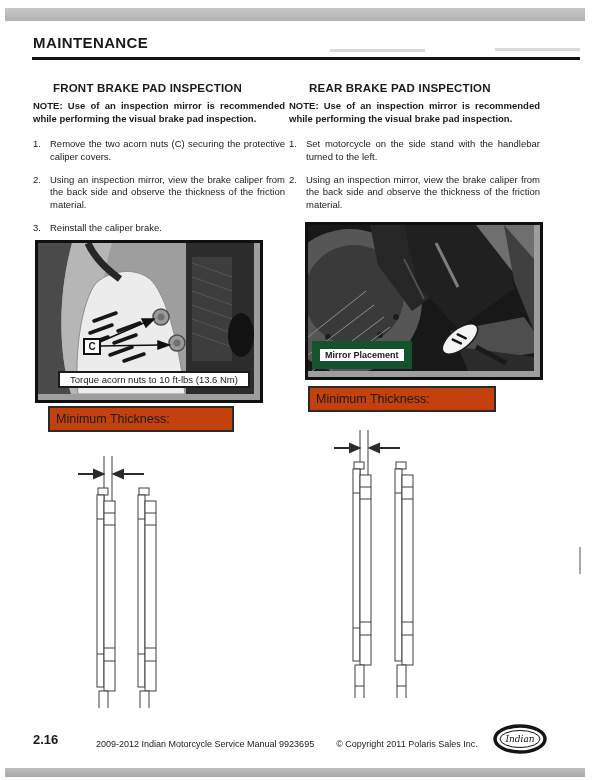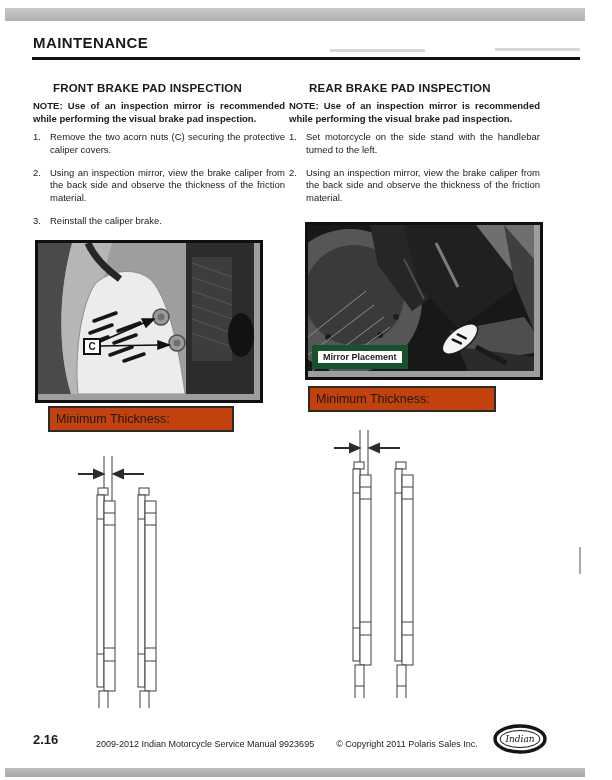--- a/index.html
+++ b/index.html
@@ -18,41 +18,41 @@
 
   
   .page-title{position:absolute;left:33px;top:34px;margin:0;font-size:15px;font-weight:bold;letter-spacing:.4px;text-align:center;}
   .header-rule{position:absolute;left:32px;top:57px;width:548px;height:3px;background:#121212;}
 
   
   .col{position:absolute;top:82px;width:252px;}
   .col.front{left:33px;height:680px;}
   .col.rear{left:289px;width:251px;height:680px;}
   .sec-title{margin:0;font-size:11.5px;font-weight:bold;letter-spacing:.2px;padding-left:20px;}
-  .note{font-weight:bold;font-size:9.5px;line-height:1.32;text-align:justify;margin:6px 0 6px 0;}
+  .note{font-weight:bold;font-size:9.5px;line-height:1.32;text-align:justify;margin:6px 0 13px 0;}
   ol.steps{list-style:none;margin:0;padding:0;}
   li.step{display:flex;margin-bottom:10px;font-size:9.5px;line-height:1.34;}
   li.step .num{width:17px;flex:none;}
   li.step .txt{flex:1;text-align:justify;}
 
   
   .photo{position:absolute;border:3px solid #101010;background:#9e9e9e;}
   .photo svg{position:absolute;left:0;top:0;}
   .front-photo{left:2px;top:158px;width:222px;height:157px;}
   .rear-photo{left:16px;top:140px;width:232px;height:152px;}
   .photo-caption{
     position:absolute;left:20px;top:128px;width:188px;background:#fff;border:2px solid #1b1b1b;
     font-size:9.5px;text-align:center;padding:1px 0;white-space:nowrap;
   }
   .callout-box{
     position:absolute;left:45px;top:95px;width:14px;height:13px;background:#fff;border:2px solid #111;
     font-size:10px;font-weight:bold;display:flex;align-items:center;justify-content:center;
   }
   .photo-label{
-    position:absolute;left:4px;bottom:8px;background:#fff;border:6px solid #14532d;
+    position:absolute;left:4px;bottom:8px;background:#fff;border:8px solid #14532d;
     font-size:9px;font-weight:bold;padding:1px 5px;white-space:nowrap;
   }
 
   
   .minbox{position:absolute;background:#c2410c;border:2px solid #2a2a2a;font-size:12.5px;line-height:1.28;padding:3px 6px;}
   .minbox.front{left:15px;top:324px;width:170px;}
   .minbox.rear{left:19px;top:304px;width:172px;}
 
   
   .pads{position:absolute;}
@@ -140,20 +140,21 @@
         </g>
 
         <g stroke="#101010" stroke-width="1.5" fill="#101010">
           <line x1="62" y1="99" x2="108" y2="79"></line>
           <polygon points="116,76 104,76 108,84"></polygon>
           <line x1="62" y1="103" x2="122" y2="102"></line>
           <polygon points="131,102 120,98 120,106"></polygon>
         </g>
       </svg>
       <div class="callout-box">C</div>
+      <div class="photo-caption">Torque acorn nuts to 10 ft-lbs (13.6 Nm)</div>
     </figure>
 
     <div class="minbox front">
       <div>Minimum Thickness:</div>
     </div>
 
     <svg class="pads front" width="170" height="258" viewBox="0 0 170 258">
       <g stroke="#3f3f3f" stroke-width="1" fill="#ffffff">
 
         <line x1="34" y1="6" x2="34" y2="56"></line>

